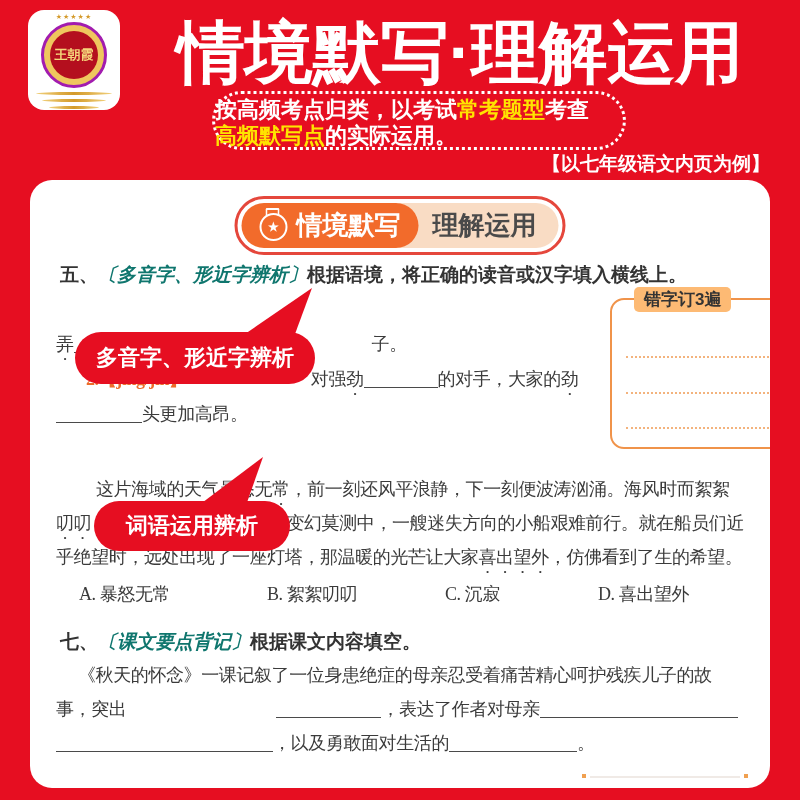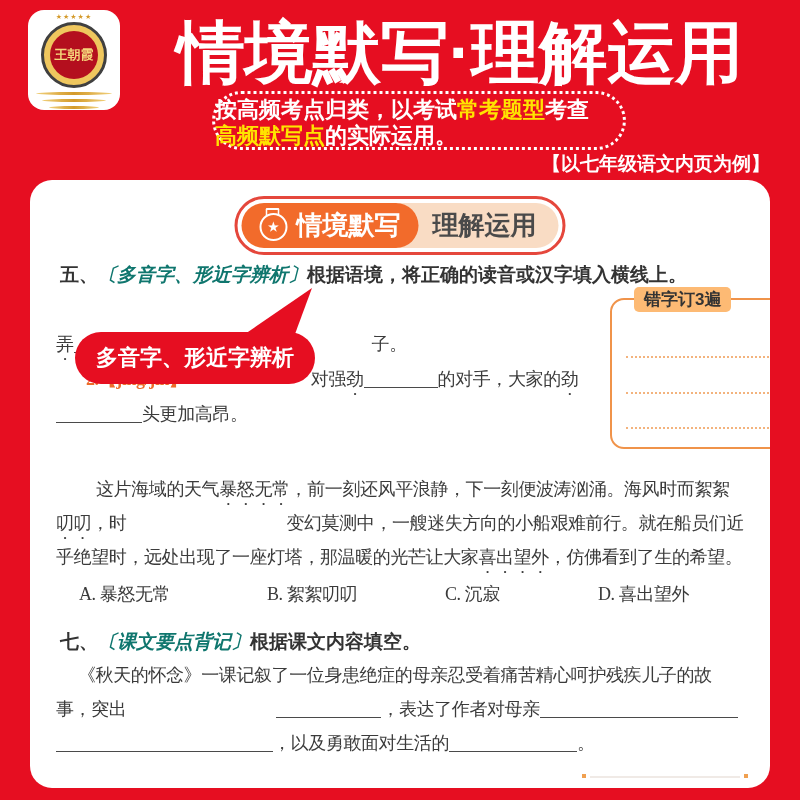--- a/index.html
+++ b/index.html
@@ -3,21 +3,21 @@
 <meta charset="utf-8">
 <style>
   html,body{margin:0;padding:0;}
   .stage{position:relative;width:800px;height:800px;background:#e60e21;overflow:hidden;
          font-family:"Liberation Sans",sans-serif;}
   
   .logo{position:absolute;left:28px;top:10px;width:92px;height:100px;background:#fff;
         border-radius:16px;text-align:center;overflow:hidden;}
   .logo-stars{color:#d49a2a;font-size:7px;letter-spacing:1px;margin-top:3px;line-height:8px;}
   .logo-ring{width:60px;height:60px;margin:1px auto 0;border-radius:50%;
-             border:3px solid #404040;background:#efc75e;display:flex;align-items:center;justify-content:center;}
+             border:3px solid #a21caf;background:#efc75e;display:flex;align-items:center;justify-content:center;}
   .logo-inner{width:48px;height:48px;border-radius:50%;background:#b40f1e;color:#f5d67a;
               font-family:"Liberation Serif",serif;font-weight:bold;font-size:13px;
               display:flex;align-items:center;justify-content:center;}
   .logo-waves i{display:block;height:3px;background:linear-gradient(90deg,#f0cf7a,#d49a2a,#f0cf7a);
                 border-radius:50%;margin:4px auto 0;}
   .logo-waves i:nth-child(1){width:76px;}
   .logo-waves i:nth-child(2){width:64px;}
   .logo-waves i:nth-child(3){width:50px;}
   .title{position:absolute;left:135px;top:8px;width:650px;margin:0;text-align:center;
          font-size:68px;font-weight:bold;color:#fff;white-space:nowrap;}
@@ -156,20 +156,24 @@
       <span>事，突出</span><span class="sp" style="width:150px;"></span><span class="blank" style="width:105px;"></span><span>，表达了作者对母亲</span><span class="blank" style="width:198px;"></span>
     </div>
     <div class="ln" style="top:551px;">
       <span class="blank" style="width:217px;"></span><span>，以及勇敢面对生活的</span><span class="blank" style="width:128px;"></span><span>。</span>
     </div>
 
     <div class="bubble" style="left:45px;top:152px;width:240px;height:52px;">
       <div class="pointer" style="left:145px;top:-44px;width:100px;height:46px;clip-path:polygon(92% 0,25% 100%,75% 100%);"></div>
       <span>多音字、形近字辨析</span>
     </div>
+    <div class="bubble" style="left:64px;top:321px;width:196px;height:50px;">
+      <div class="pointer" style="left:88px;top:-44px;width:90px;height:46px;clip-path:polygon(90% 0,22% 100%,72% 100%);"></div>
+      <span>词语运用辨析</span>
+    </div>
 
     <div class="edge-line">
         <i class="l"></i>
         <i class="r"></i>
       </div>
   </div>
 
 </div>
 
 </body></html>

